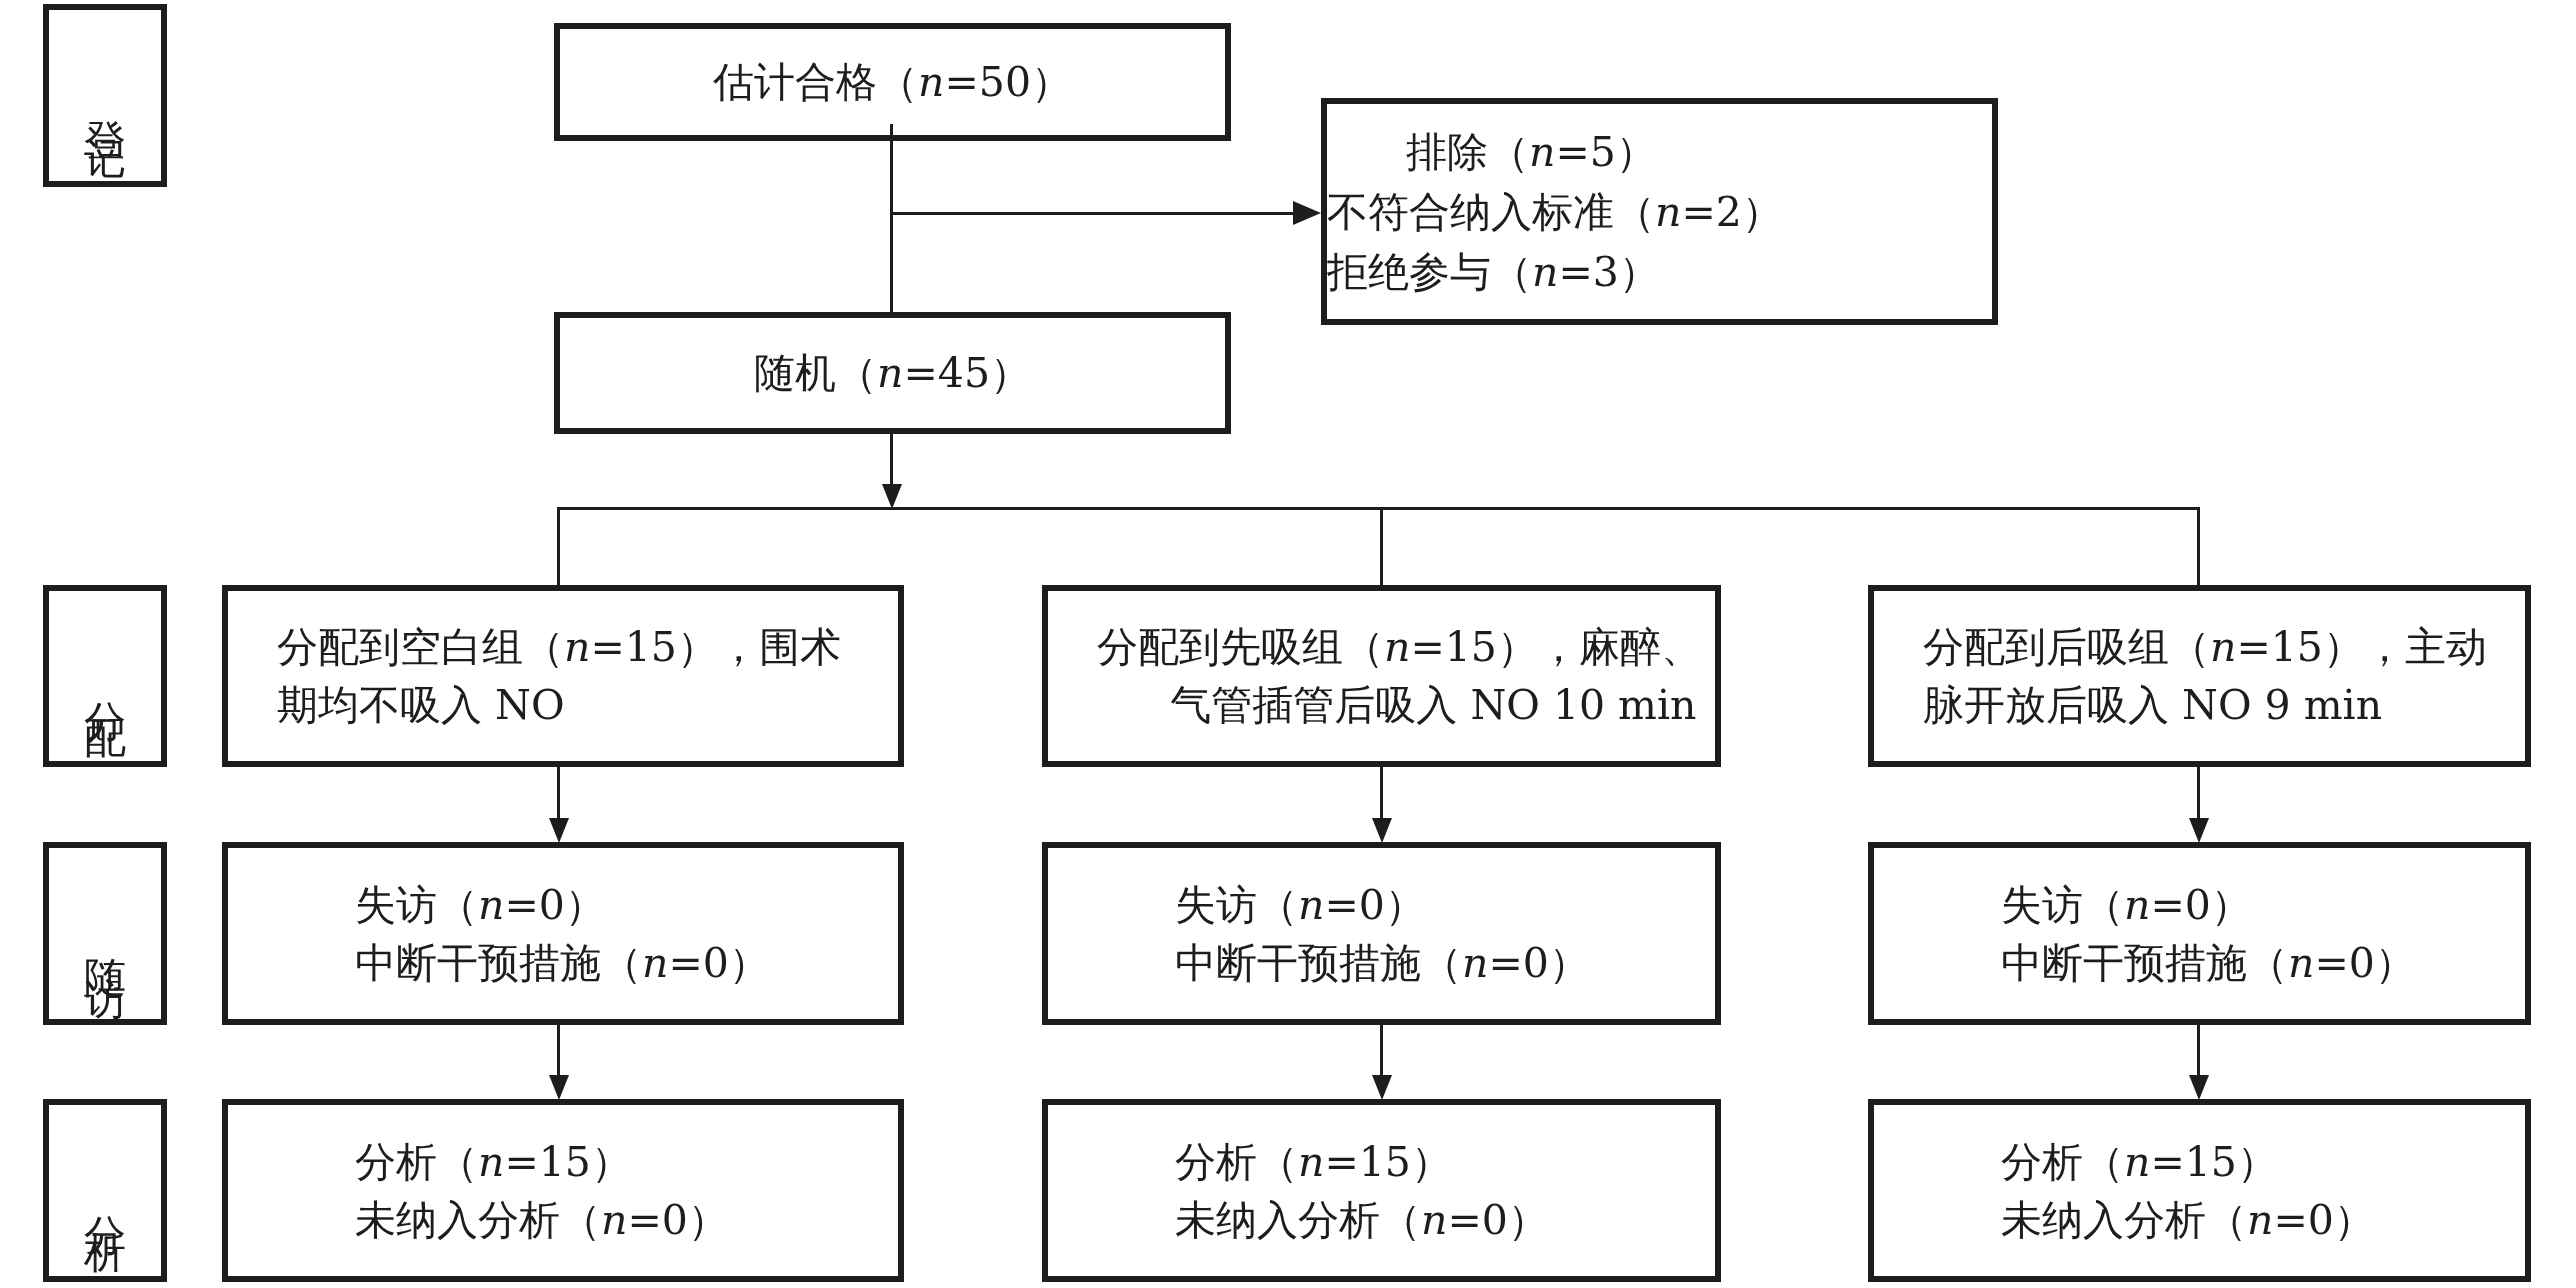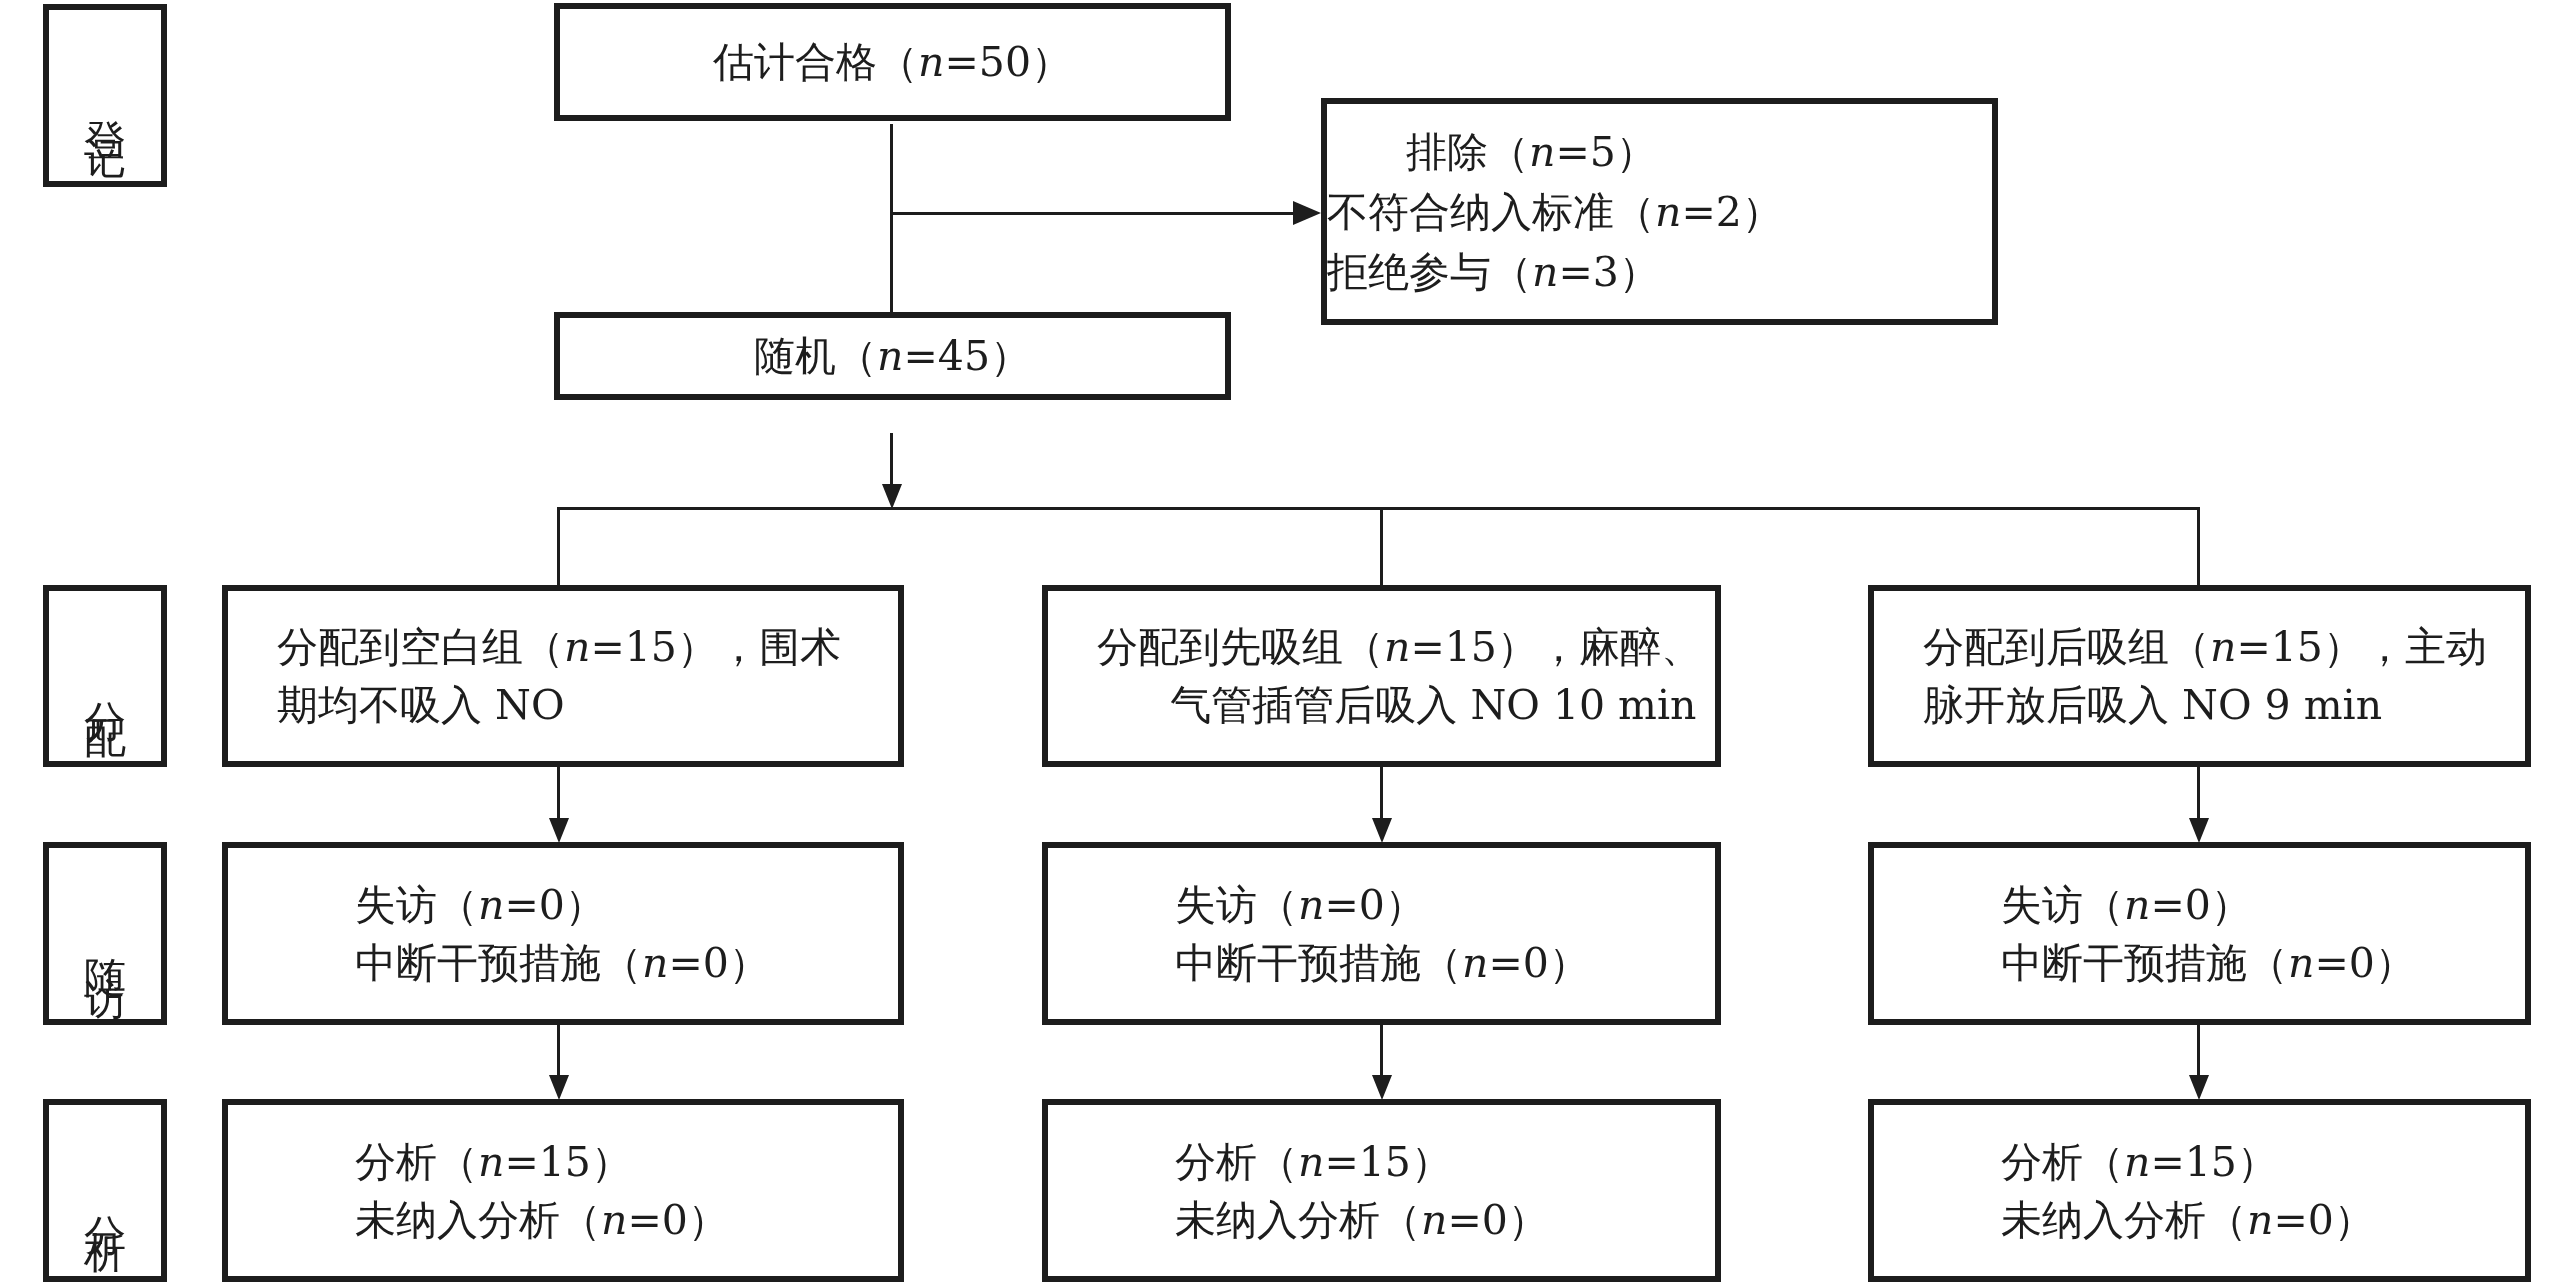--- a/index.html
+++ b/index.html
@@ -68,31 +68,31 @@
   <div class="box stage" style="left:43px;top:585px;width:124px;height:182px;">
     <div class="vtext">分配</div>
   </div>
   <div class="box stage" style="left:43px;top:842px;width:124px;height:183px;">
     <div class="vtext">随访</div>
   </div>
   <div class="box stage" style="left:43px;top:1099px;width:124px;height:183px;">
     <div class="vtext">分析</div>
   </div>
 
-  <div class="box center-text" style="left:554px;top:3px;width:677px;height:118px;">
+  <div class="box center-text" style="left:554px;top:23px;width:677px;height:118px;">
     <div class="tline nfmt">估计合格（<i class="nvar">n</i>=50）</div>
   </div>
 
   <div class="box excl" style="left:1321px;top:98px;width:677px;height:227px;">
     <div class="tline nfmt pl-excl-1">排除（<i class="nvar">n</i>=5）</div>
     <div class="tline nfmt pl-excl-2">不符合纳入标准（<i class="nvar">n</i>=2）</div>
     <div class="tline nfmt pl-excl-2">拒绝参与（<i class="nvar">n</i>=3）</div>
   </div>
 
-  <div class="box center-text" style="left:554px;top:312px;width:677px;height:88px;">
+  <div class="box center-text" style="left:554px;top:312px;width:677px;height:122px;">
     <div class="tline nfmt">随机（<i class="nvar">n</i>=45）</div>
   </div>
 
   <div class="box" style="left:222px;top:585px;width:682px;height:182px;">
     <div class="tline nfmt pl-alloc">分配到空白组（<i class="nvar">n</i>=15），围术</div>
     <div class="tline nfmt pl-alloc">期均不吸入 NO</div>
   </div>
   <div class="box" style="left:1042px;top:585px;width:679px;height:182px;text-align:right;">
     <div class="tline nfmt pl-alloc">分配到先吸组（<i class="nvar">n</i>=15），麻醉、</div>
     <div class="tline nfmt pl-alloc">气管插管后吸入 NO 10 min</div>

